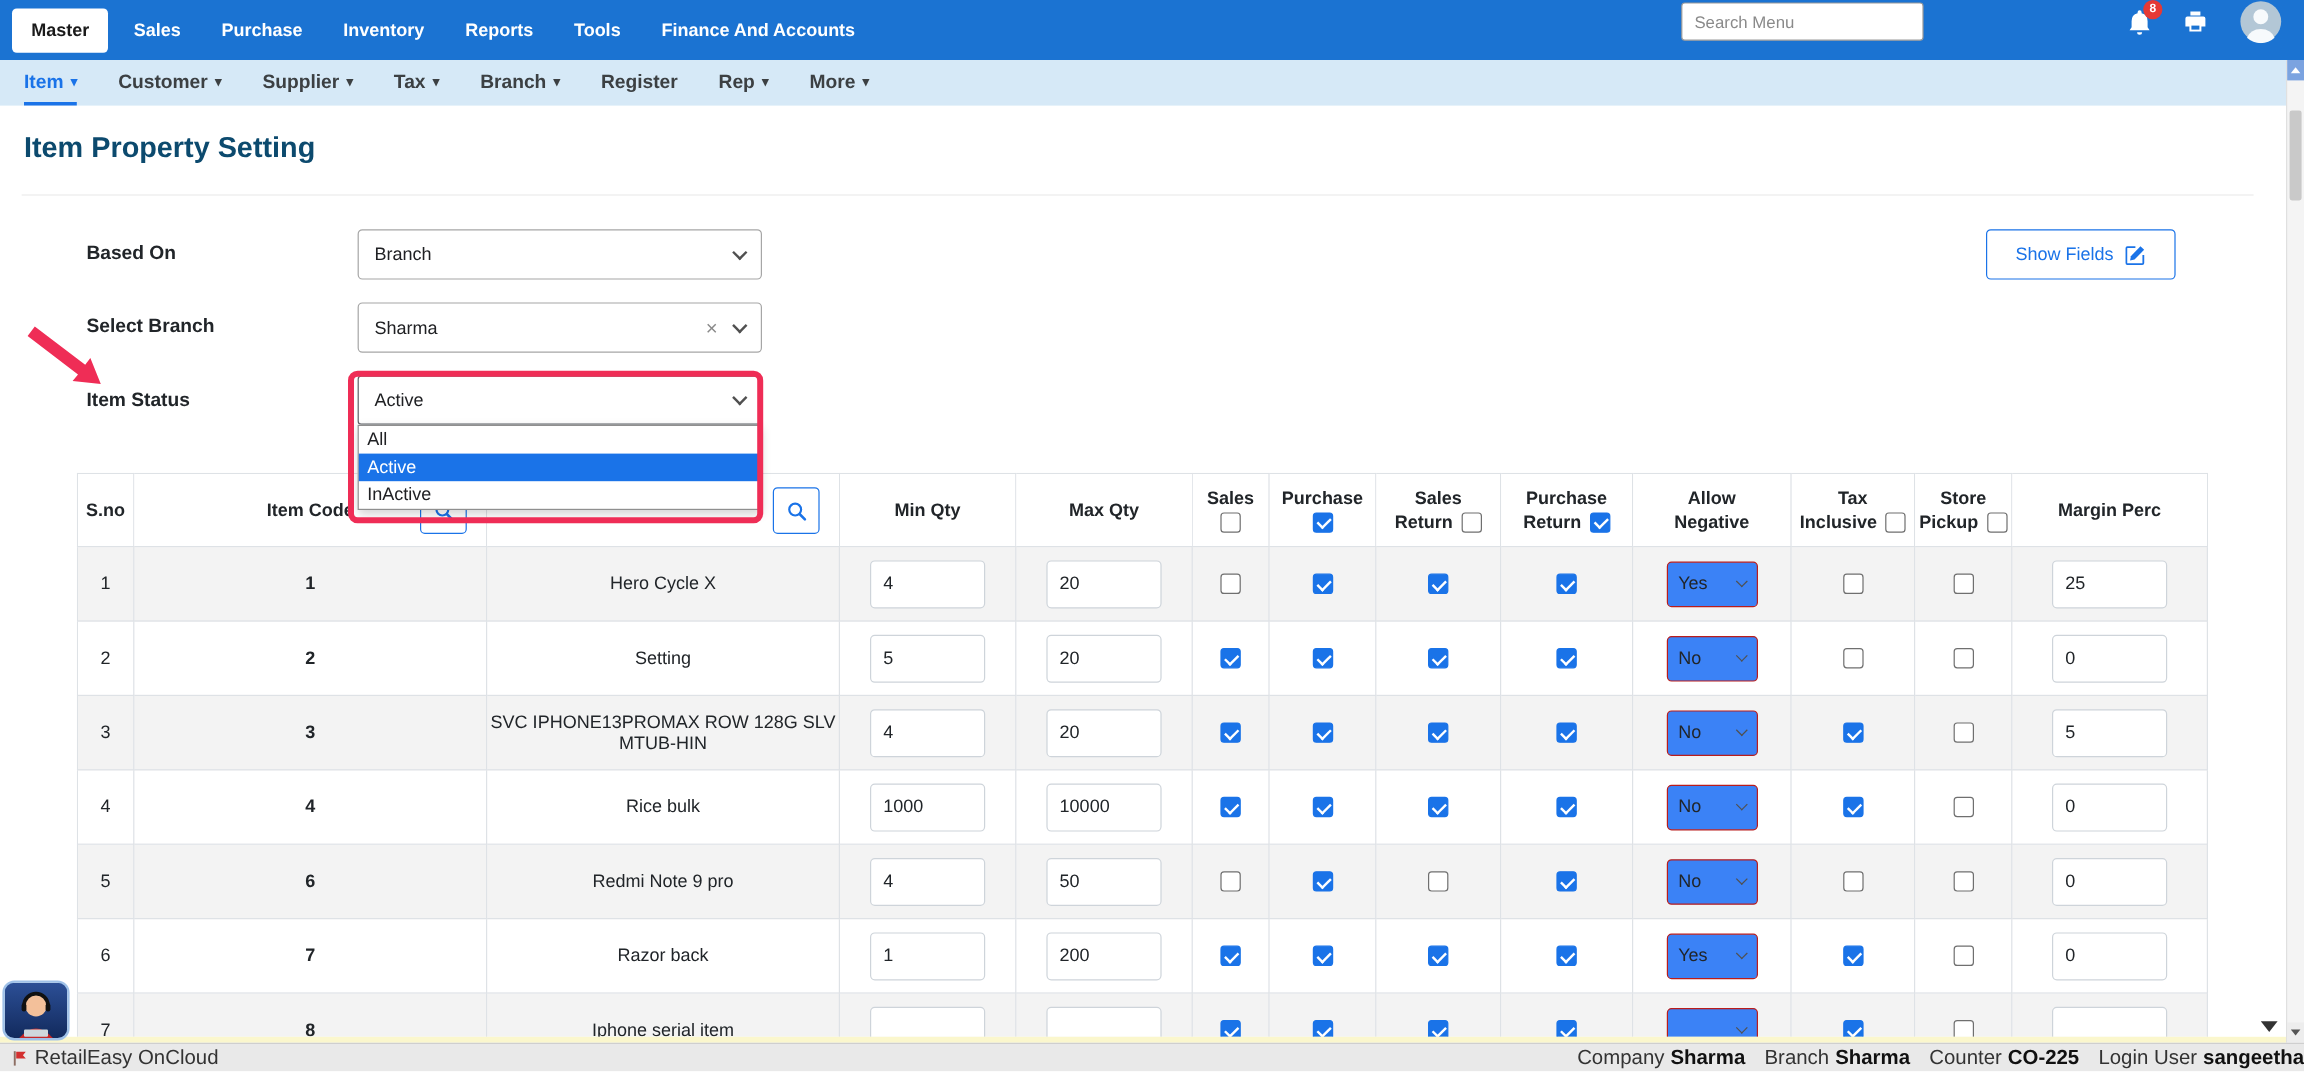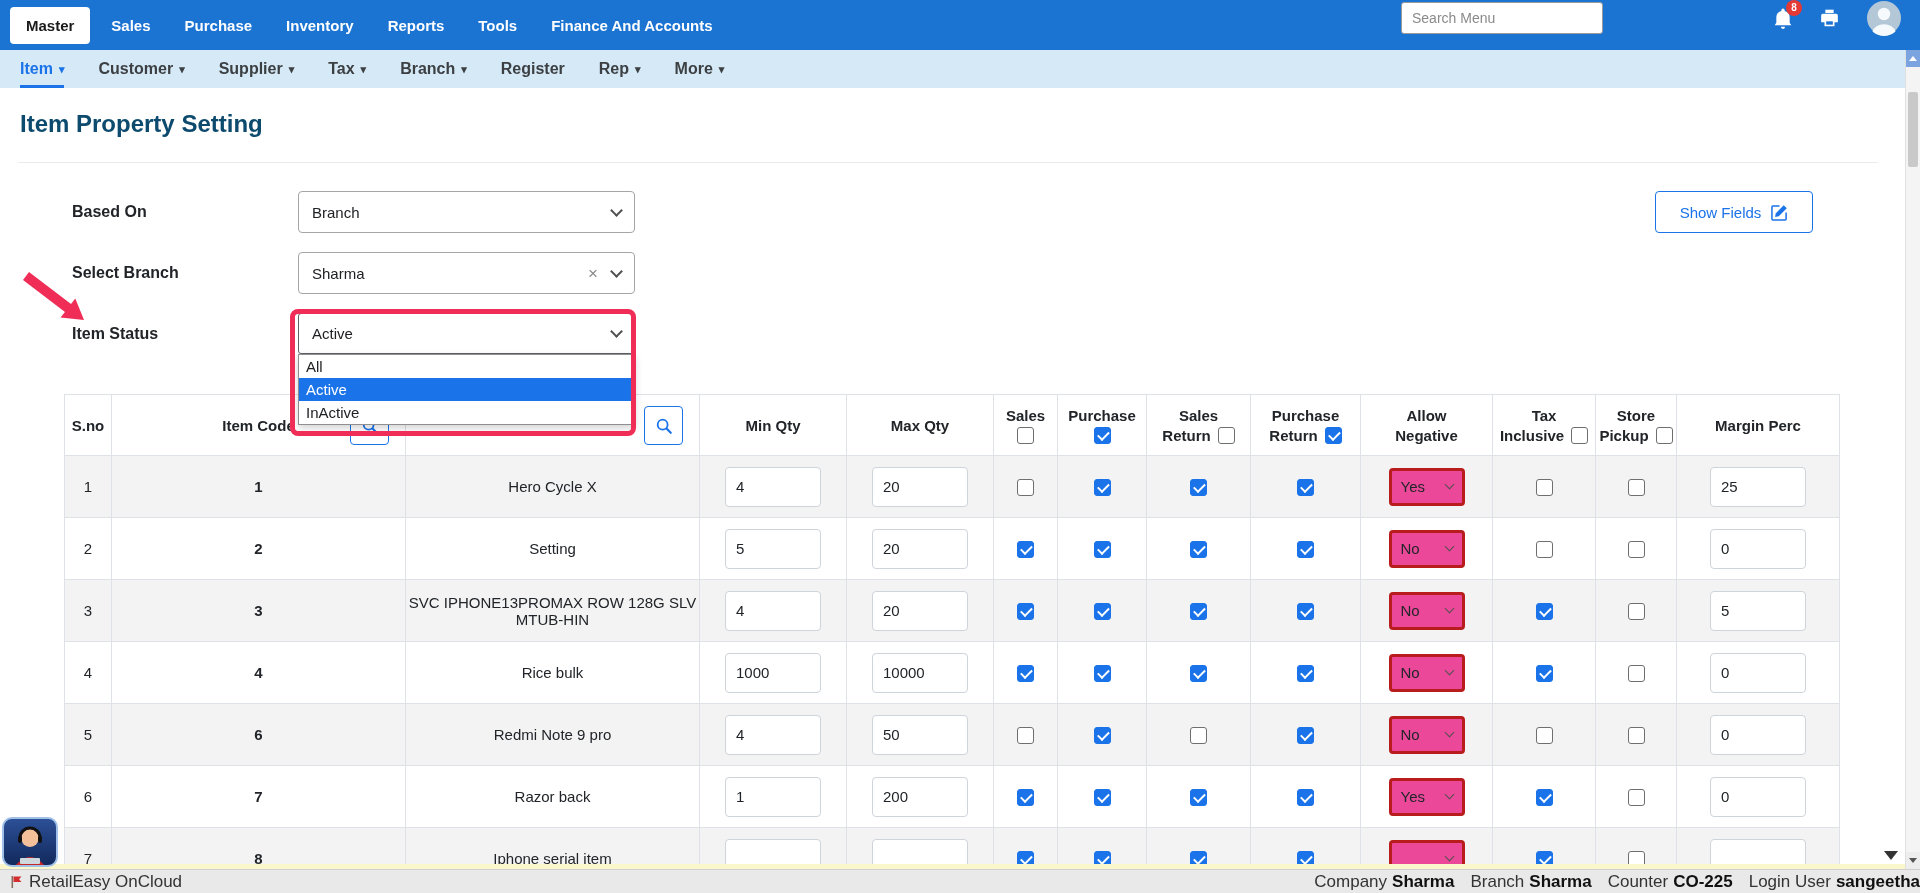--- a/index.html
+++ b/index.html
@@ -54,21 +54,21 @@
   .grid tbody td { height: 62px; text-align: center; vertical-align: middle; font-size: 15px; color: #212529; }
   .grid tbody tr:nth-child(odd) { background: #f3f3f3; }
   .th-inner { display: flex; flex-direction: column; align-items: center; justify-content: center; gap: 3px; }
   .th-line { display: flex; align-items: center; justify-content: center; gap: 7px; }
   .th-srch { position: absolute; right: 16px; top: 11px; width: 39px; height: 39px; background: #fff; border: 1px solid #1a73e8; border-radius: 4px; display: flex; align-items: center; justify-content: center; cursor: pointer; z-index: 1; }
   .c-item-code { font-weight: 600; }
   .qty-input { width: 96px; height: 40px; border: 1px solid #ced4da; border-radius: 4px; padding: 0 10px; font-size: 15px; font-family: inherit; color: #212529; background: #fff; outline: none; }
   .cb { display: inline-block; width: 17px; height: 17px; border: 1px solid #6f6f6f; border-radius: 3px; background: #fff; position: relative; cursor: pointer; vertical-align: middle; }
   .cb.on { background: #1a73e8; border-color: #1a73e8; }
   .cb.on::after { content: ""; position: absolute; left: 5px; top: 1.5px; width: 4.5px; height: 9px; border: solid #fff; border-width: 0 2.4px 2.4px 0; transform: rotate(45deg); }
-  .mini-select { width: 76px; height: 38px; background: #ec4899; border: 3px solid #b91c1c; border-radius: 4px; display: inline-flex; align-items: center; justify-content: space-between; padding: 0 9px; font-size: 15px; color: #212529; cursor: pointer; vertical-align: middle; }
+  .mini-select { width: 76px; height: 38px; background: #3b82f6; border: 1px solid #b91c1c; border-radius: 4px; display: inline-flex; align-items: center; justify-content: space-between; padding: 0 9px; font-size: 15px; color: #212529; cursor: pointer; vertical-align: middle; }
 
   
   .status-dropdown { position: absolute; left: 298px; top: 354px; width: 337px; background: #fff; border: 1px solid #8f8f8f; z-index: 50; box-shadow: 0 3px 8px rgba(0,0,0,0.18); }
   .opt { height: 23px; line-height: 23px; padding: 0 7px; font-size: 15px; color: #202124; cursor: pointer; }
   .opt.selected { background: #1a73e8; color: #fff; }
   .red-box { position: absolute; left: 290px; top: 309px; width: 346px; height: 127px; border: 5px solid #ef2d56; border-radius: 8px; z-index: 60; pointer-events: none; }
   .annot-arrow { position: absolute; left: 22px; top: 270px; z-index: 70; pointer-events: none; }
 
   
   .yellow-strip { position: absolute; left: 0; right: 15px; bottom: 24px; height: 5px; background: #fbf7cd; }

